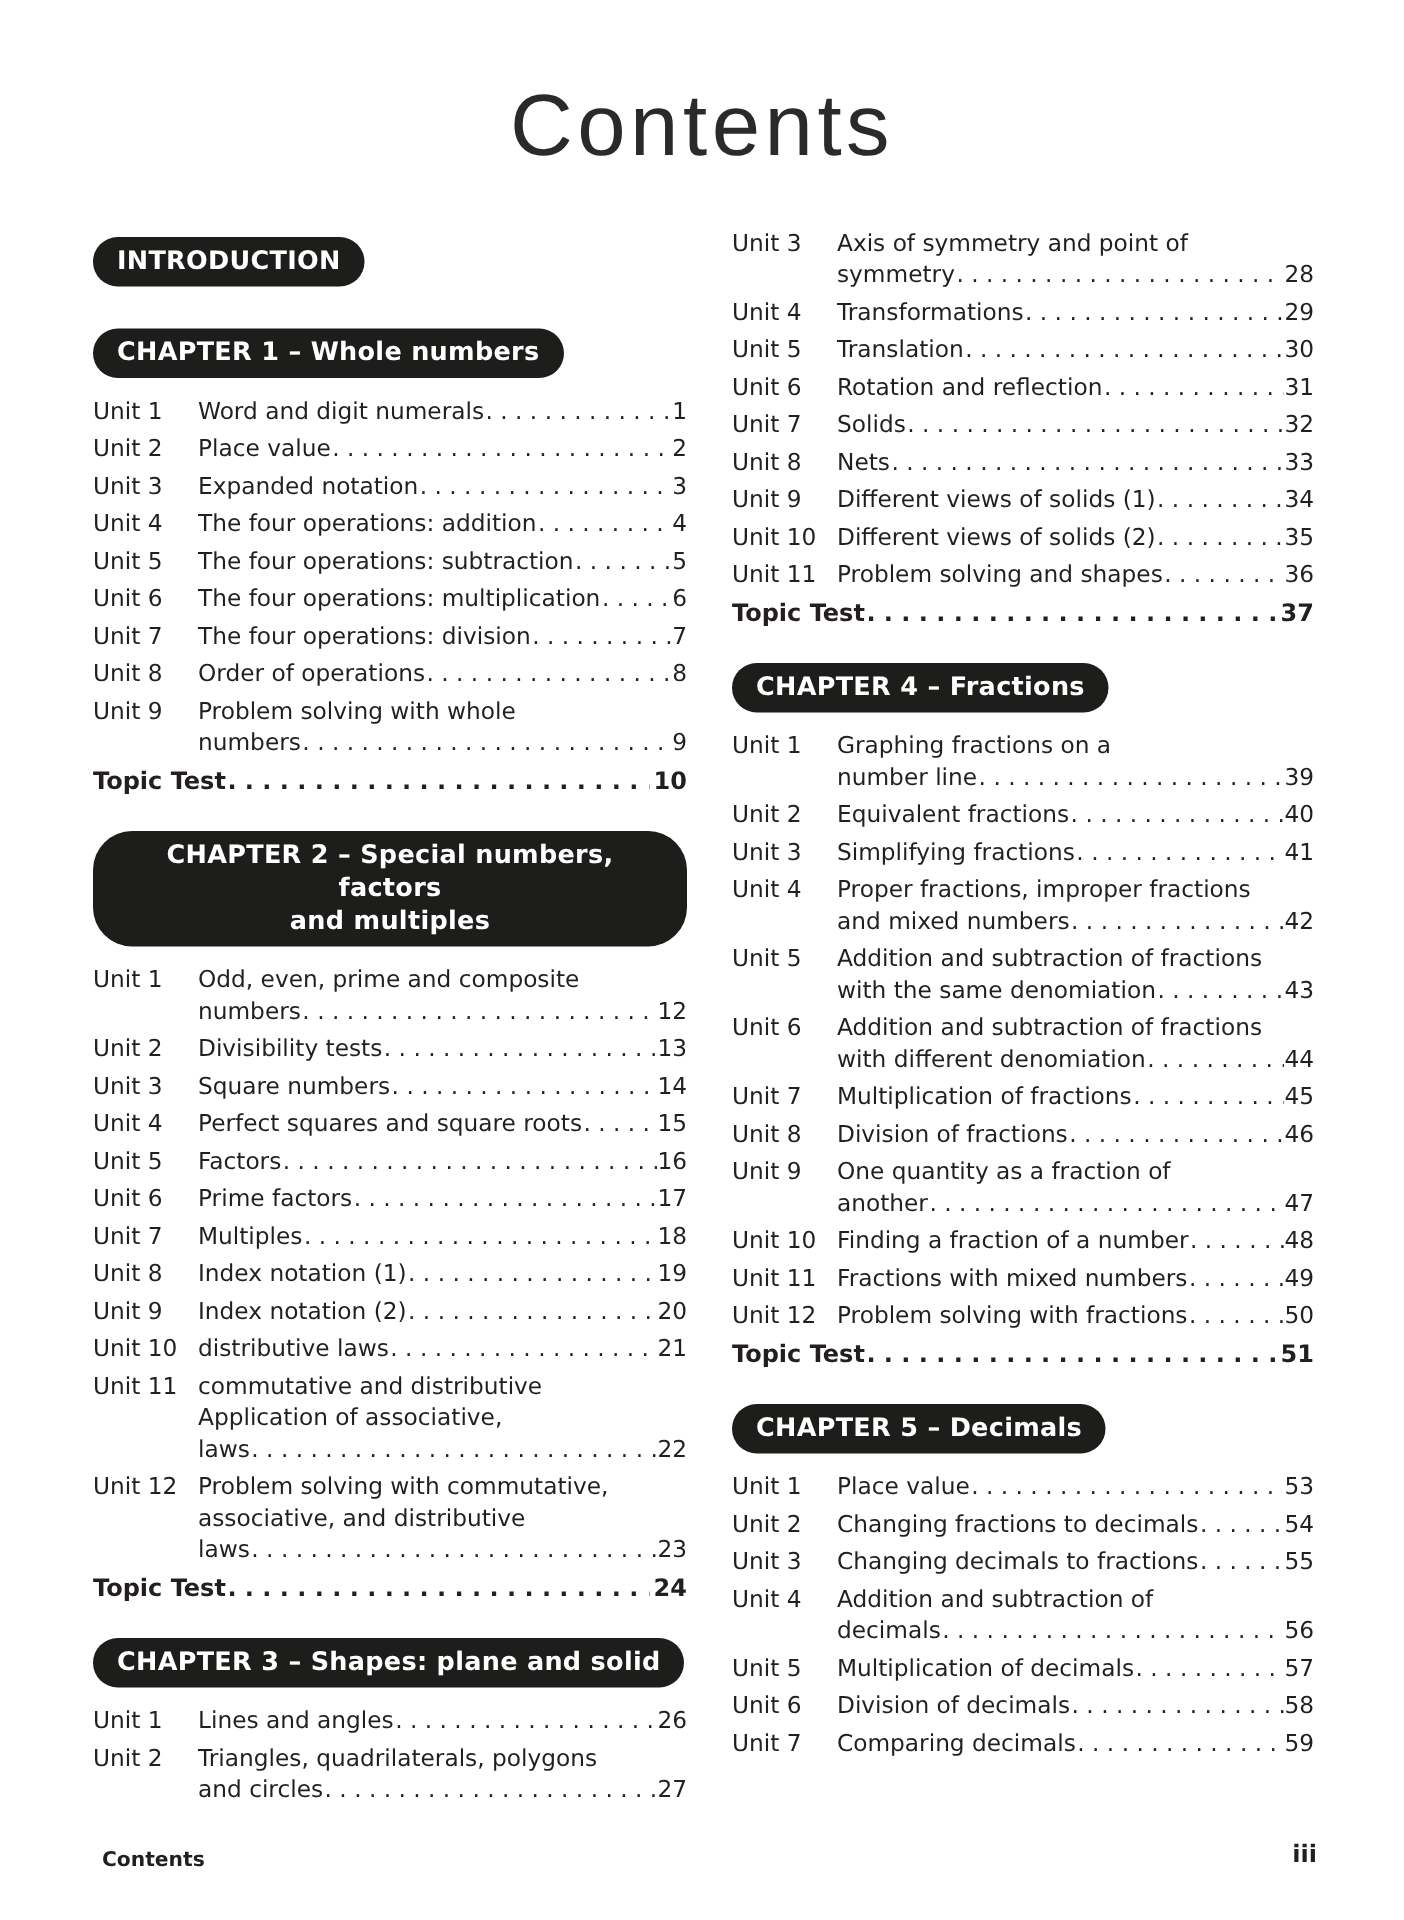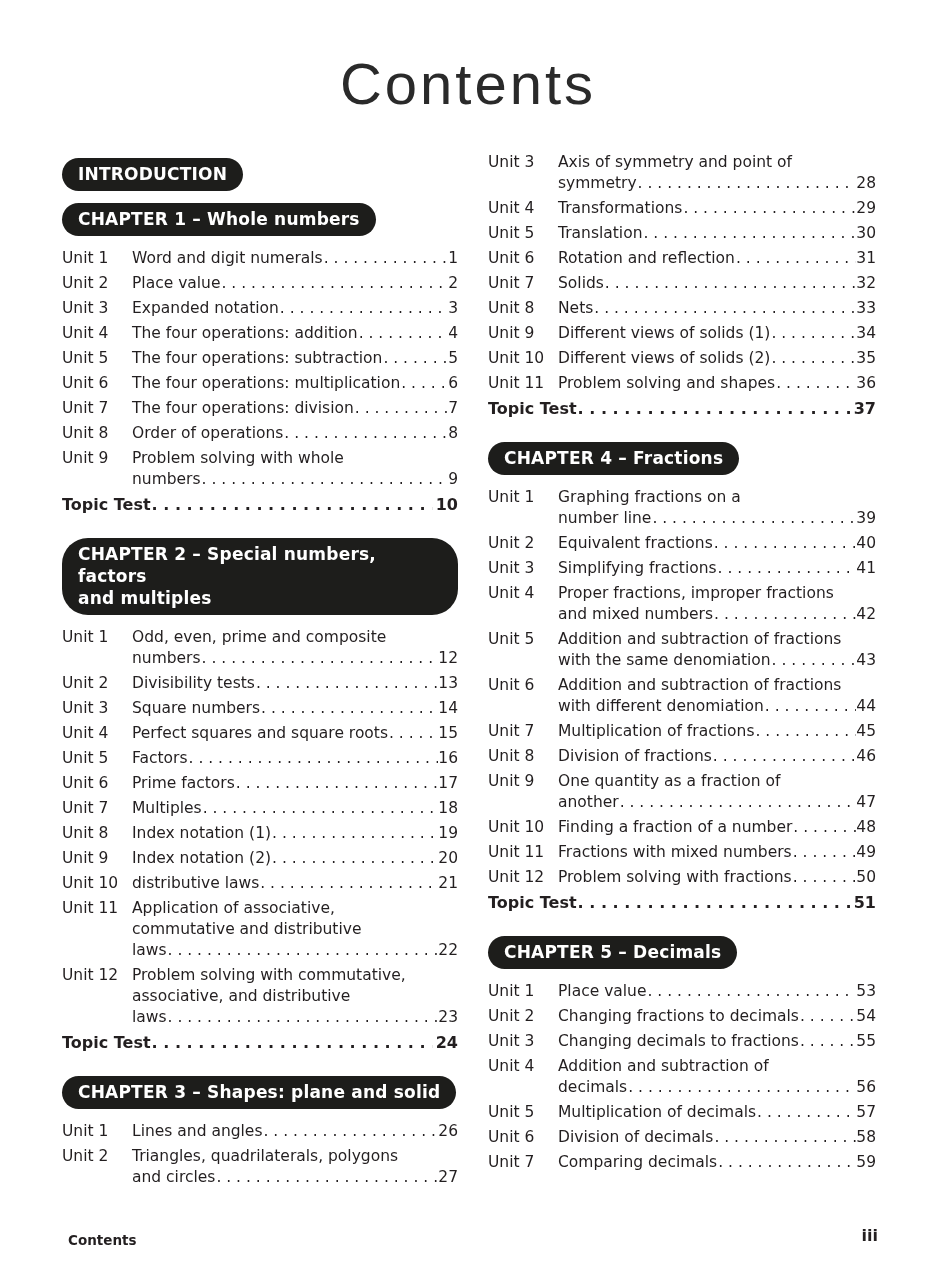--- a/index.html
+++ b/index.html
@@ -25,31 +25,31 @@
   }
 
   
   .col { position:absolute; }
   #left-col  { left:62px;  top:158px; width:396px; }
   #right-col { left:488px; top:152px; width:388px; }
 
   
   .badge-wrap { margin:22px 0 12px 0; }
   .badge-wrap:first-child { margin-top:0; }
-  .badge-wrap + .badge-wrap { margin-top:12px; }
+  .badge-wrap + .badge-wrap { margin-top:28px; }
   .badge {
     display:inline-block;
     background:#1d1d1b;
     color:#ffffff;
     font-weight:bold;
     font-size:17px;
     line-height:22px;
     padding:5px 16px 6px 16px;
     border-radius:26px;
-    text-align:left;
+    text-align:center;
     letter-spacing:0.2px;
   }
 
   
   .entry { display:flex; margin-bottom:4px; font-size:15.5px; }
   .unit { flex:0 0 70px; line-height:21px; }
   .entry-body { flex:1; min-width:0; }
   .line { line-height:21px; }
   .last { display:flex; align-items:center; }
   .txt { white-space:nowrap; }
@@ -288,22 +288,22 @@
         <div class="line last">
           <span class="txt">distributive laws</span>
           <span class="leader"></span>
           <span class="page-num">21</span>
         </div>
       </div>
     </div>
     <div class="entry">
       <span class="unit">Unit 11</span>
       <div class="entry-body">
+        <div class="line">commutative and distributive</div>
         <div class="line">Application of associative,</div>
-        <div class="line">commutative and distributive</div>
         <div class="line last">
           <span class="txt">laws</span>
           <span class="leader"></span>
           <span class="page-num">22</span>
         </div>
       </div>
     </div>
     <div class="entry">
       <span class="unit">Unit 12</span>
       <div class="entry-body">

